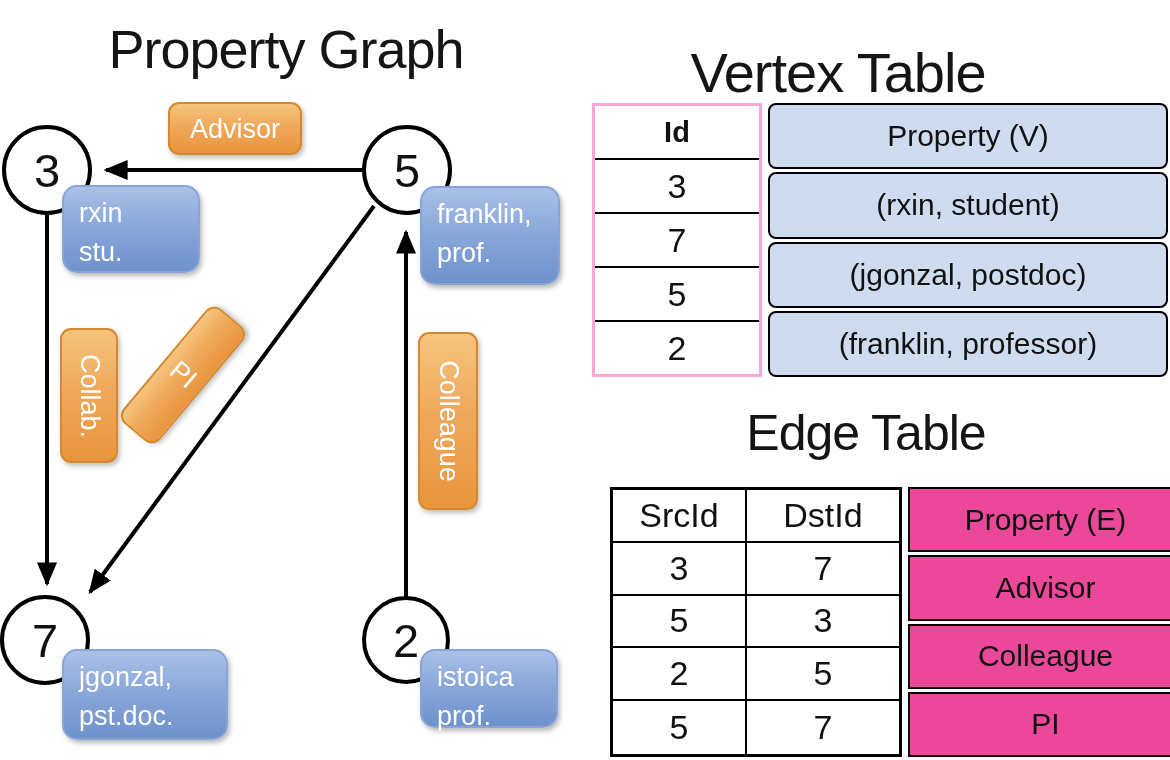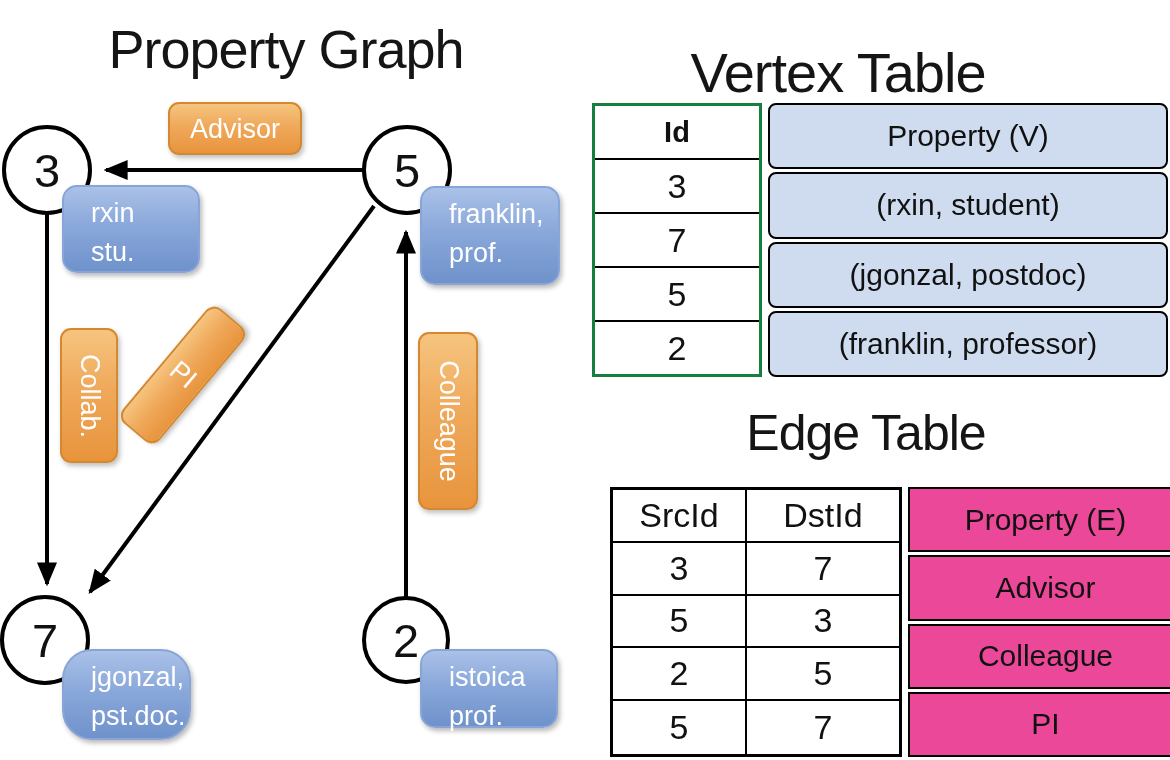--- a/index.html
+++ b/index.html
@@ -16,38 +16,38 @@
   .node{
     position:absolute;width:90px;height:90px;border:4px solid #000;border-radius:50%;
     background:#fff;display:flex;align-items:center;justify-content:center;
     font-size:47px;font-weight:300;z-index:2;box-sizing:border-box;
   }
   
   .vbox{
     position:absolute;z-index:3;border-radius:15px;box-sizing:border-box;
     background:linear-gradient(180deg,#aac1e8 0%,#8aa8da 45%,#6f92cc 100%);
     border:2px solid #89a5d7;box-shadow:2px 3px 5px rgba(0,0,0,.28);
-    color:#fff;font-size:27px;line-height:39px;padding:7px 0 0 27px;
+    color:#fff;font-size:27px;line-height:39px;padding:7px 0 0 15px;
   }
   
   .ebox{
     position:absolute;z-index:3;border-radius:11px;box-sizing:border-box;
     background:linear-gradient(180deg,#f6c47e 0%,#efa95b 45%,#e8943c 100%);
     border:2px solid #d4882f;box-shadow:2px 3px 5px rgba(0,0,0,.25);
     color:#fff;font-size:27px;
   }
   .ebox .center{position:absolute;left:50%;top:50%;transform:translate(-50%,-50%);white-space:nowrap;}
   .ebox .vtext{
     position:absolute;left:50%;top:50%;white-space:nowrap;
     transform:translate(-50%,-50%) rotate(90deg);
   }
   
   .tblwrap{position:absolute;display:flex;gap:6px;}
   .idcol{
-    width:170px;box-sizing:border-box;border:3px solid #15803d;background:#fff;
+    width:170px;box-sizing:border-box;border:3px solid #f9a8d4;background:#fff;
     display:flex;flex-direction:column;
   }
   .idcell{
     flex:1;border-bottom:2px solid #000;display:flex;align-items:center;justify-content:center;
     font-size:34px;font-weight:300;
   }
   .idcell:last-child{border-bottom:none;}
   .hdr{font-weight:700;font-size:29px;}
   .pcol{flex:1;display:flex;flex-direction:column;gap:3px;}
   .pcell{
@@ -103,21 +103,21 @@
   </div>
 
   <div class="vbox" style="left:62px;top:185px;width:138px;height:88px;">
     <div>rxin</div>
     <div>stu.</div>
   </div>
   <div class="vbox" style="left:420px;top:186px;width:140px;height:99px;">
     <div>franklin,</div>
     <div>prof.</div>
   </div>
-  <div class="vbox" style="left:62px;top:649px;width:129px;height:91px;border-radius:30px;">
+  <div class="vbox" style="left:62px;top:649px;width:166px;height:91px;">
     <div>jgonzal,</div>
     <div>pst.doc.</div>
   </div>
   <div class="vbox" style="left:420px;top:649px;width:138px;height:79px;">
     <div>istoica</div>
     <div>prof.</div>
   </div>
 
   <div class="ebox" style="left:168px;top:102px;width:134px;height:53px;">
     <span class="center">Advisor</span>

